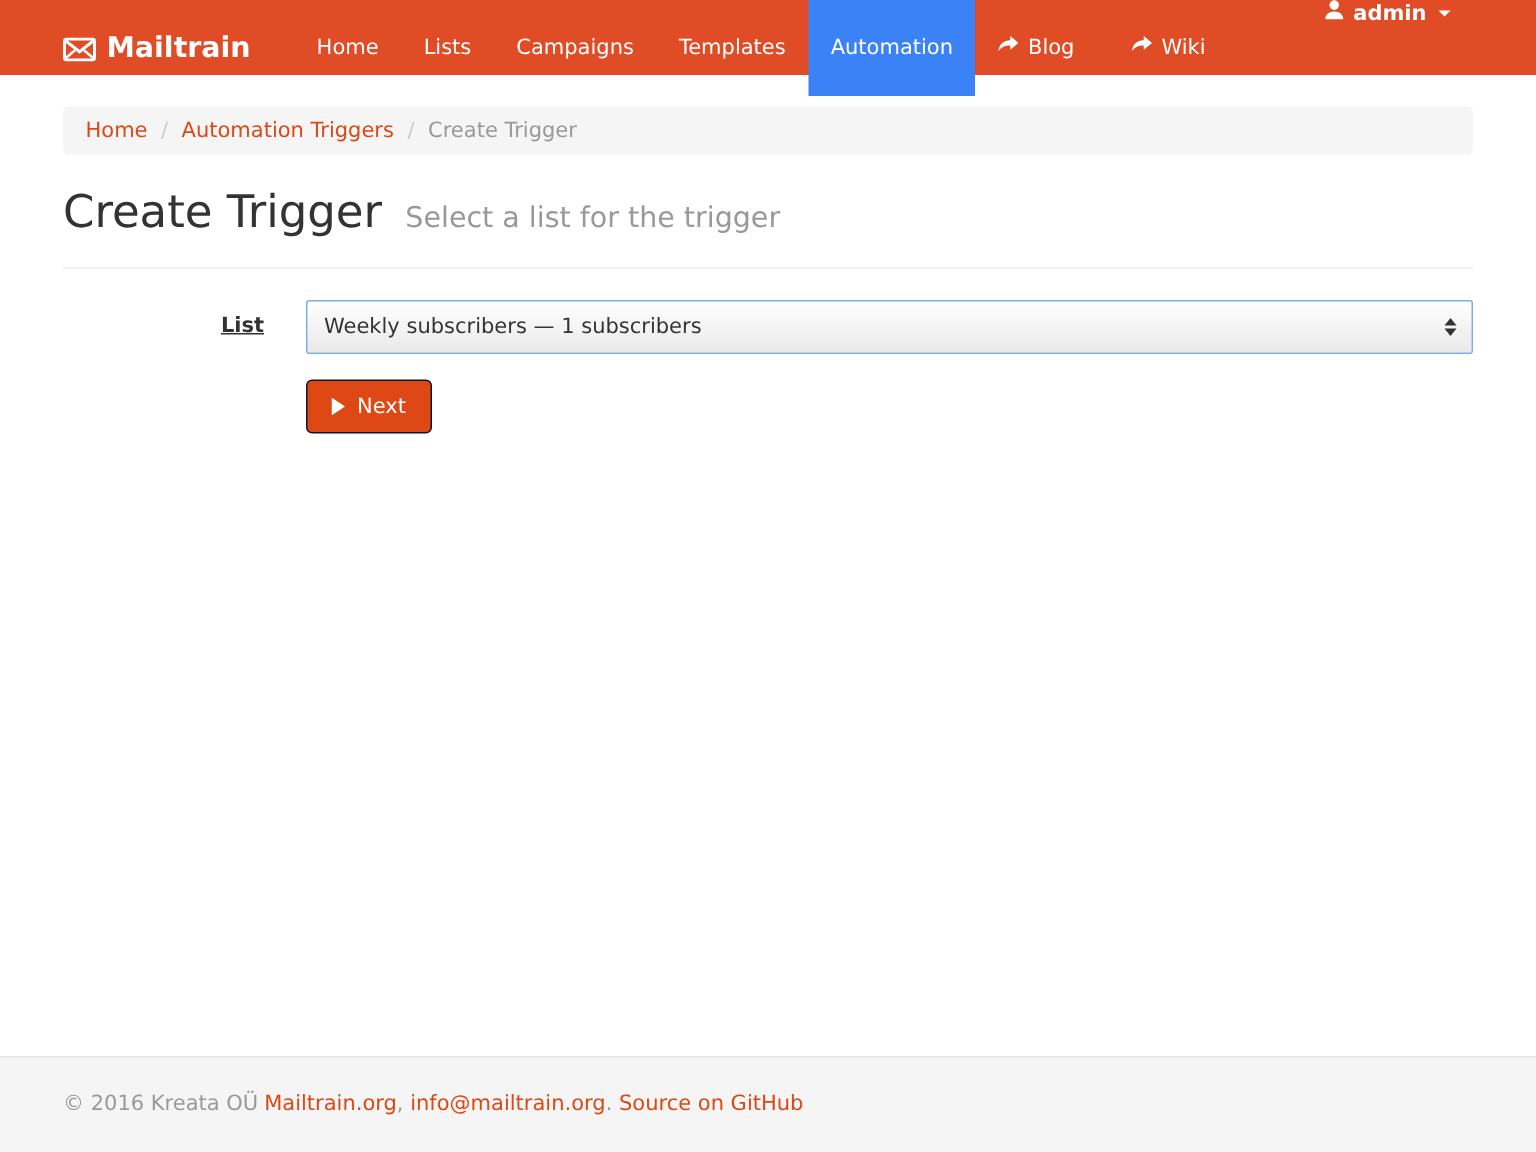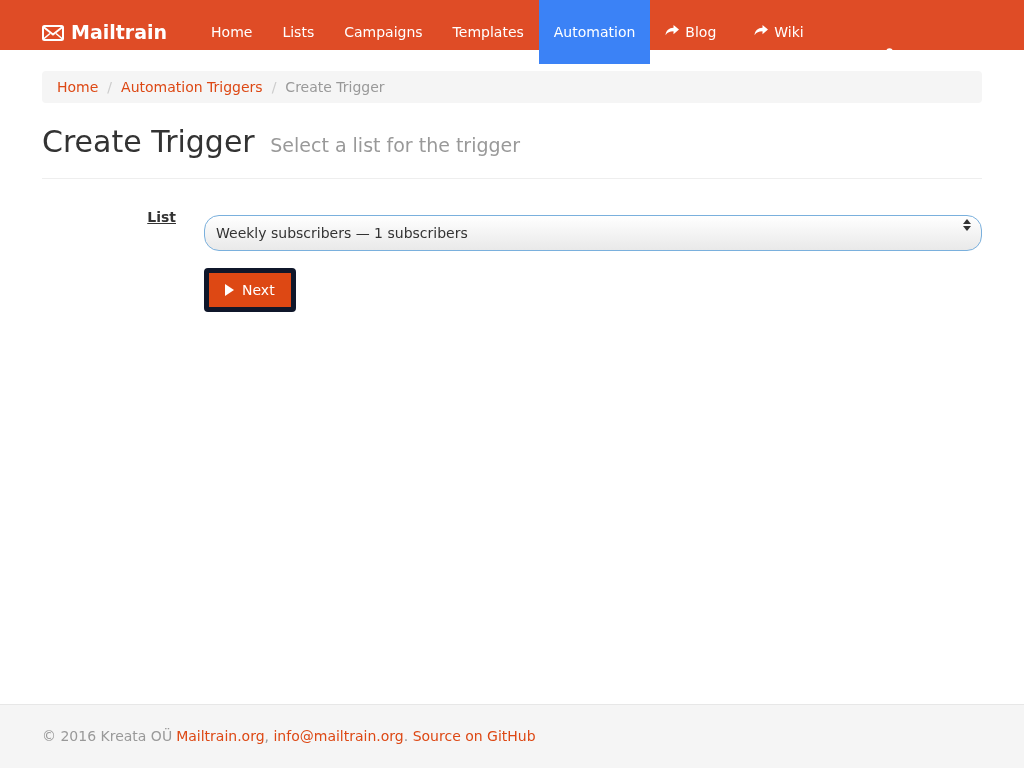--- a/index.html
+++ b/index.html
@@ -23,21 +23,21 @@
   }
   .brand-icon { display: inline-flex; margin-top: 2px; }
   .nav-left { display: flex; list-style: none; align-items: stretch; }
   .nav-item {
     display: flex; align-items: center; gap: 6px;
     padding: 0 15px; color: #fff; font-size: 14px;
     cursor: pointer; white-space: nowrap;
   }
   .nav-item.active { background: #3b82f6; }
   .nav-item.ext { margin-left: 8px; }
-  .nav-right { margin-left: auto; display: flex; align-items: flex-end; font-weight: bold; }
+  .nav-right { margin-left: auto; display: flex; align-items: flex-start; font-weight: bold; }
   .caret {
     display: inline-block; width: 0; height: 0; margin-left: 2px;
     border-left: 4px solid transparent; border-right: 4px solid transparent;
     border-top: 4px solid #fff;
   }
 
   
   .breadcrumb {
     list-style: none; display: flex; align-items: center; gap: 9px;
     background: #f5f5f5; border-radius: 4px;
@@ -59,40 +59,40 @@
     padding: 9px 28px 0 0; font-weight: 700; font-size: 14px; color: #333; text-decoration: underline;
   }
   .field-col { flex: 1; }
   .select-wrap { position: relative; width: 100%; }
   select.form-select {
     -webkit-appearance: none; -moz-appearance: none; appearance: none;
     width: 100%; height: 36px; padding: 6px 30px 6px 11px;
     font-family: "DejaVu Sans", "Liberation Sans", sans-serif;
     font-size: 14px; color: #333;
     background: linear-gradient(#ffffff, #e9e9e9);
-    border: 1px solid #7ab0dd; border-radius: 15px;
-    outline: none; cursor: pointer; margin-top: 15px;
+    border: 1px solid #7ab0dd; border-radius: 2px;
+    outline: none; cursor: pointer;
   }
   .select-arrows {
     position: absolute; right: 11px; top: 50%; transform: translateY(-50%);
     display: flex; flex-direction: column; gap: 2px; pointer-events: none;
   }
   .select-arrows .up {
     width: 0; height: 0;
     border-left: 4px solid transparent; border-right: 4px solid transparent;
     border-bottom: 5px solid #333;
   }
   .select-arrows .down {
     width: 0; height: 0;
     border-left: 4px solid transparent; border-right: 4px solid transparent;
     border-top: 5px solid #333;
   }
   .btn-next {
     display: inline-flex; align-items: center; gap: 8px;
-    background: #dd4814; color: #fff; border: 5px solid #0f172a;
+    background: #dd4814; color: #fff; border: 1px solid #0f172a;
     border-radius: 4px; padding: 8px 16px; font-size: 14px;
     font-family: "DejaVu Sans", "Liberation Sans", sans-serif;
     cursor: pointer; line-height: 18px;
   }
   .play-icon { display: inline-flex; margin-top: 1px; }
 
   .content { flex: 1; }
 
   
   footer {

